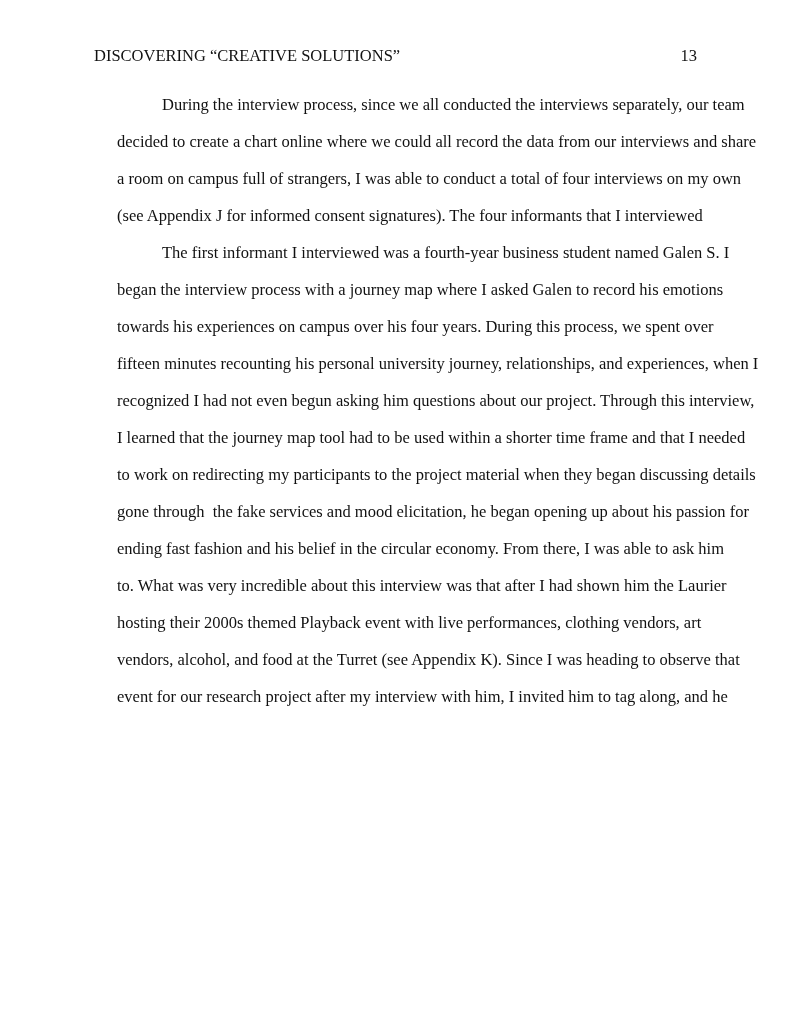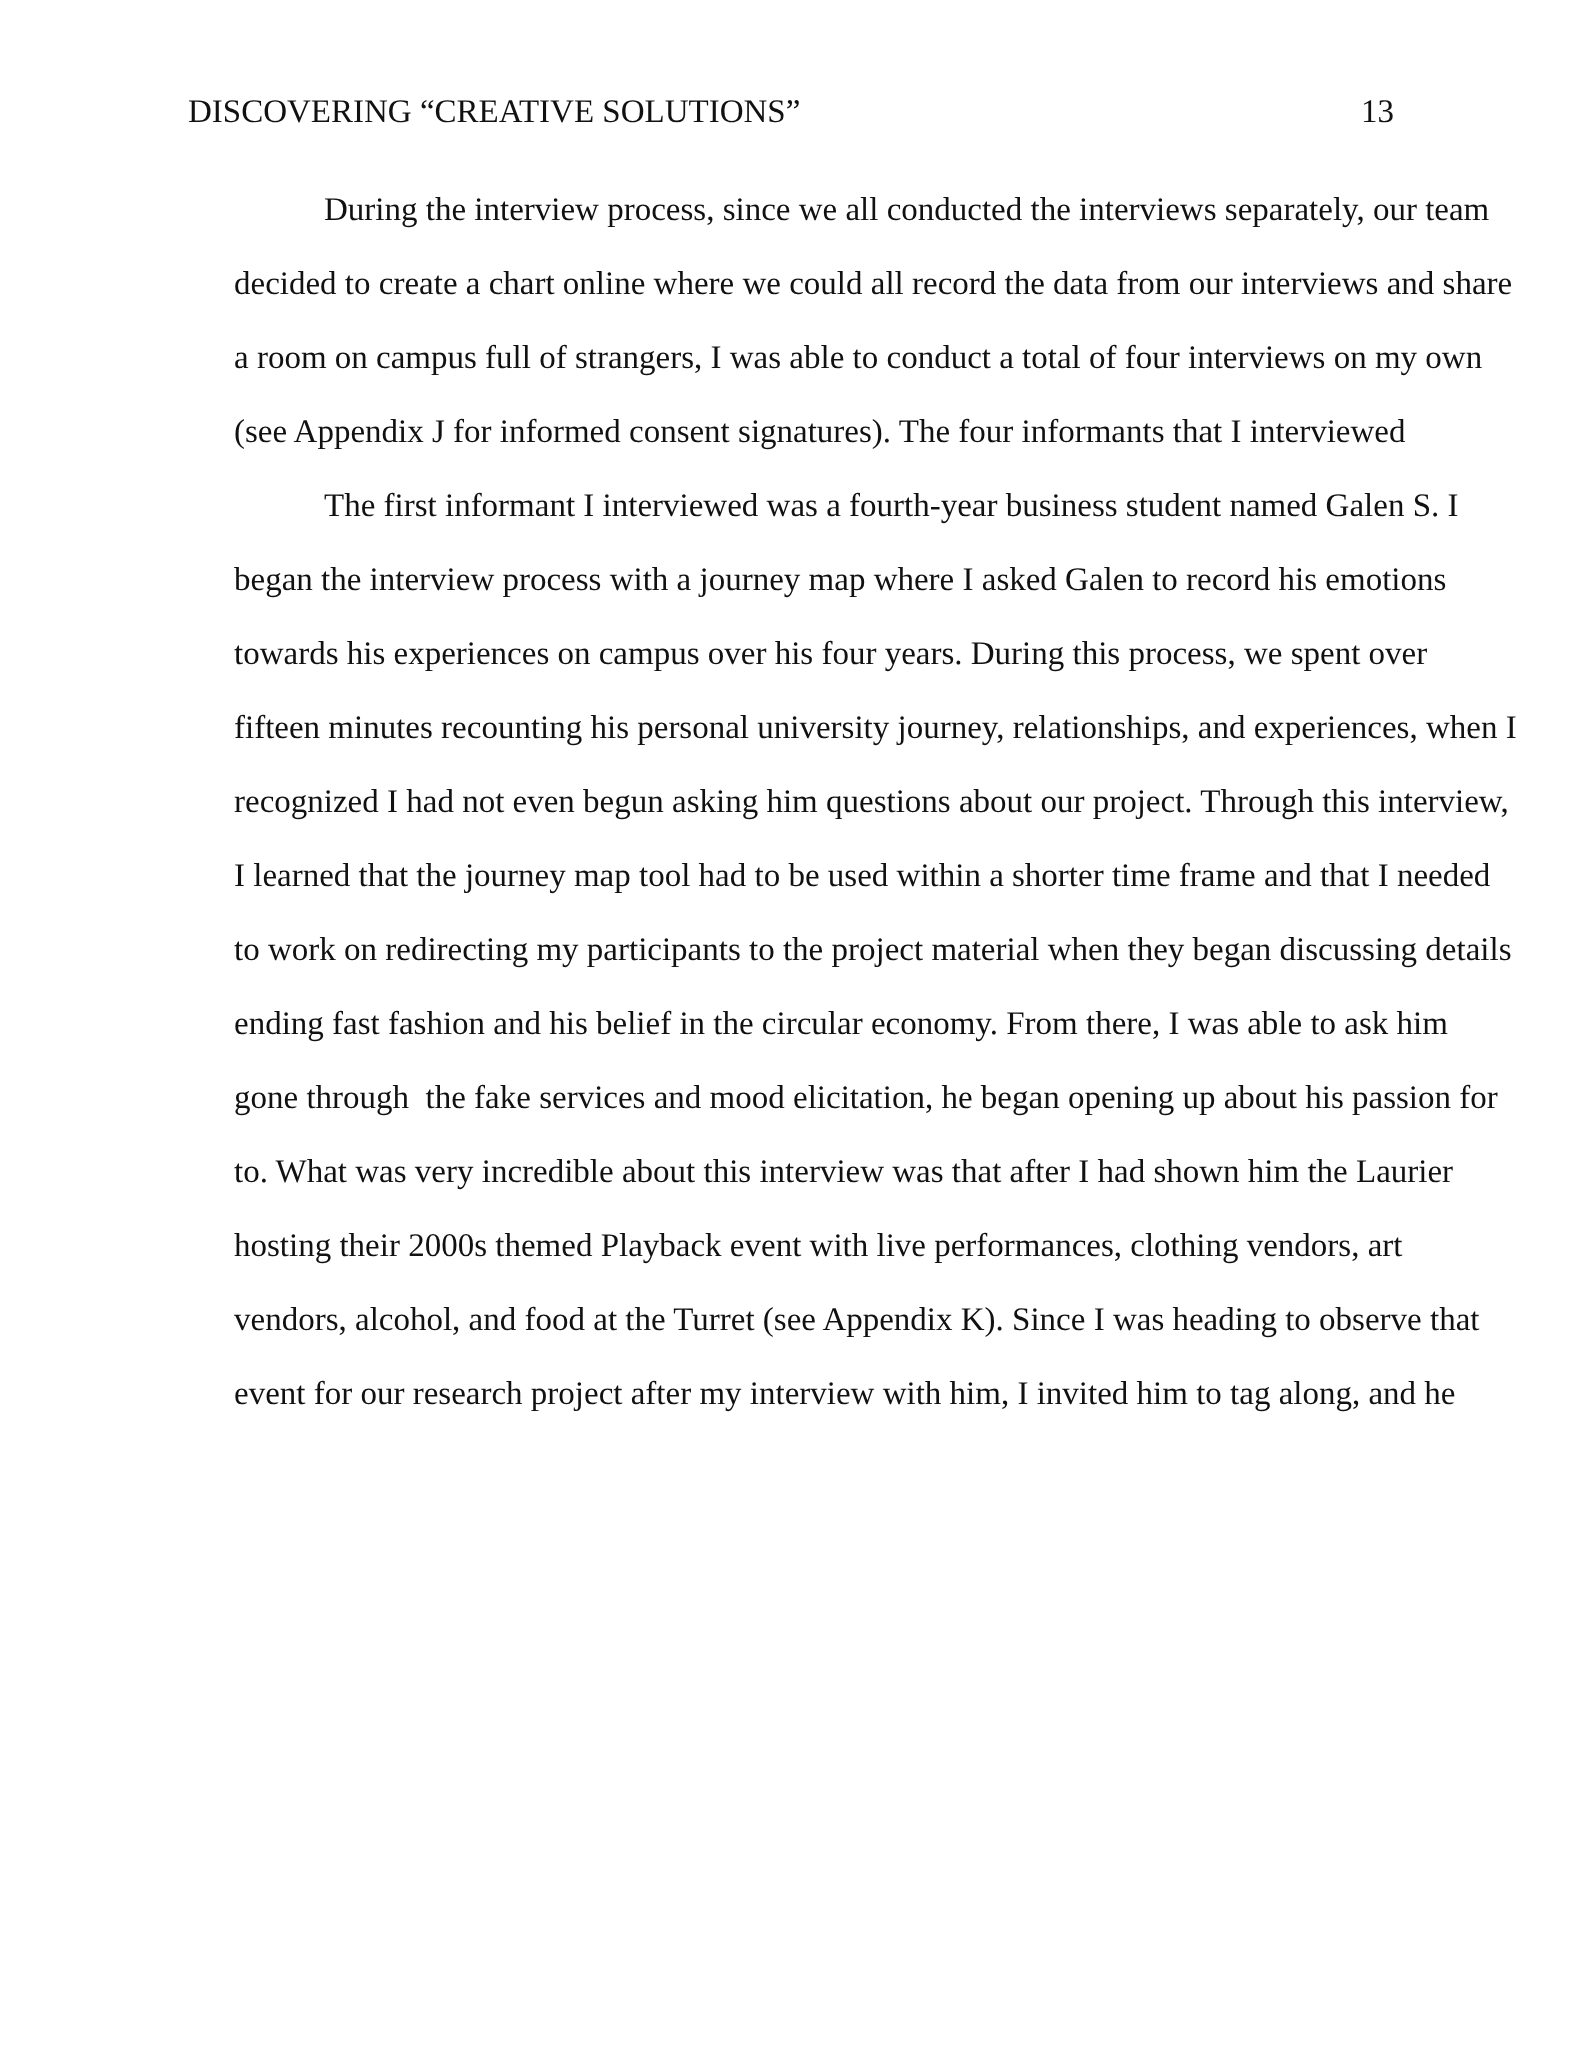--- a/index.html
+++ b/index.html
@@ -62,21 +62,21 @@
     <div class="line">a room on campus full of strangers, I was able to conduct a total of four interviews on my own</div>
     <div class="line">(see Appendix J for informed consent signatures). The four informants that I interviewed</div>
 
     <div class="line indent">The first informant I interviewed was a fourth-year business student named Galen S. I</div>
     <div class="line">began the interview process with a journey map where I asked Galen to record his emotions</div>
     <div class="line">towards his experiences on campus over his four years. During this process, we spent over</div>
     <div class="line">fifteen minutes recounting his personal university journey, relationships, and experiences, when I</div>
     <div class="line">recognized I had not even begun asking him questions about our project. Through this interview,</div>
     <div class="line">I learned that the journey map tool had to be used within a shorter time frame and that I needed</div>
     <div class="line">to work on redirecting my participants to the project material when they began discussing details</div>
+    <div class="line">gone through  the fake services and mood elicitation, he began opening up about his passion for</div>
     <div class="line">ending fast fashion and his belief in the circular economy. From there, I was able to ask him</div>
-    <div class="line">gone through  the fake services and mood elicitation, he began opening up about his passion for</div>
     <div class="line">to. What was very incredible about this interview was that after I had shown him the Laurier</div>
     <div class="line">hosting their 2000s themed Playback event with live performances, clothing vendors, art</div>
     <div class="line">vendors, alcohol, and food at the Turret (see Appendix K). Since I was heading to observe that</div>
     <div class="line">event for our research project after my interview with him, I invited him to tag along, and he</div>
   </div>
 
 </div>
 
 </body></html>

